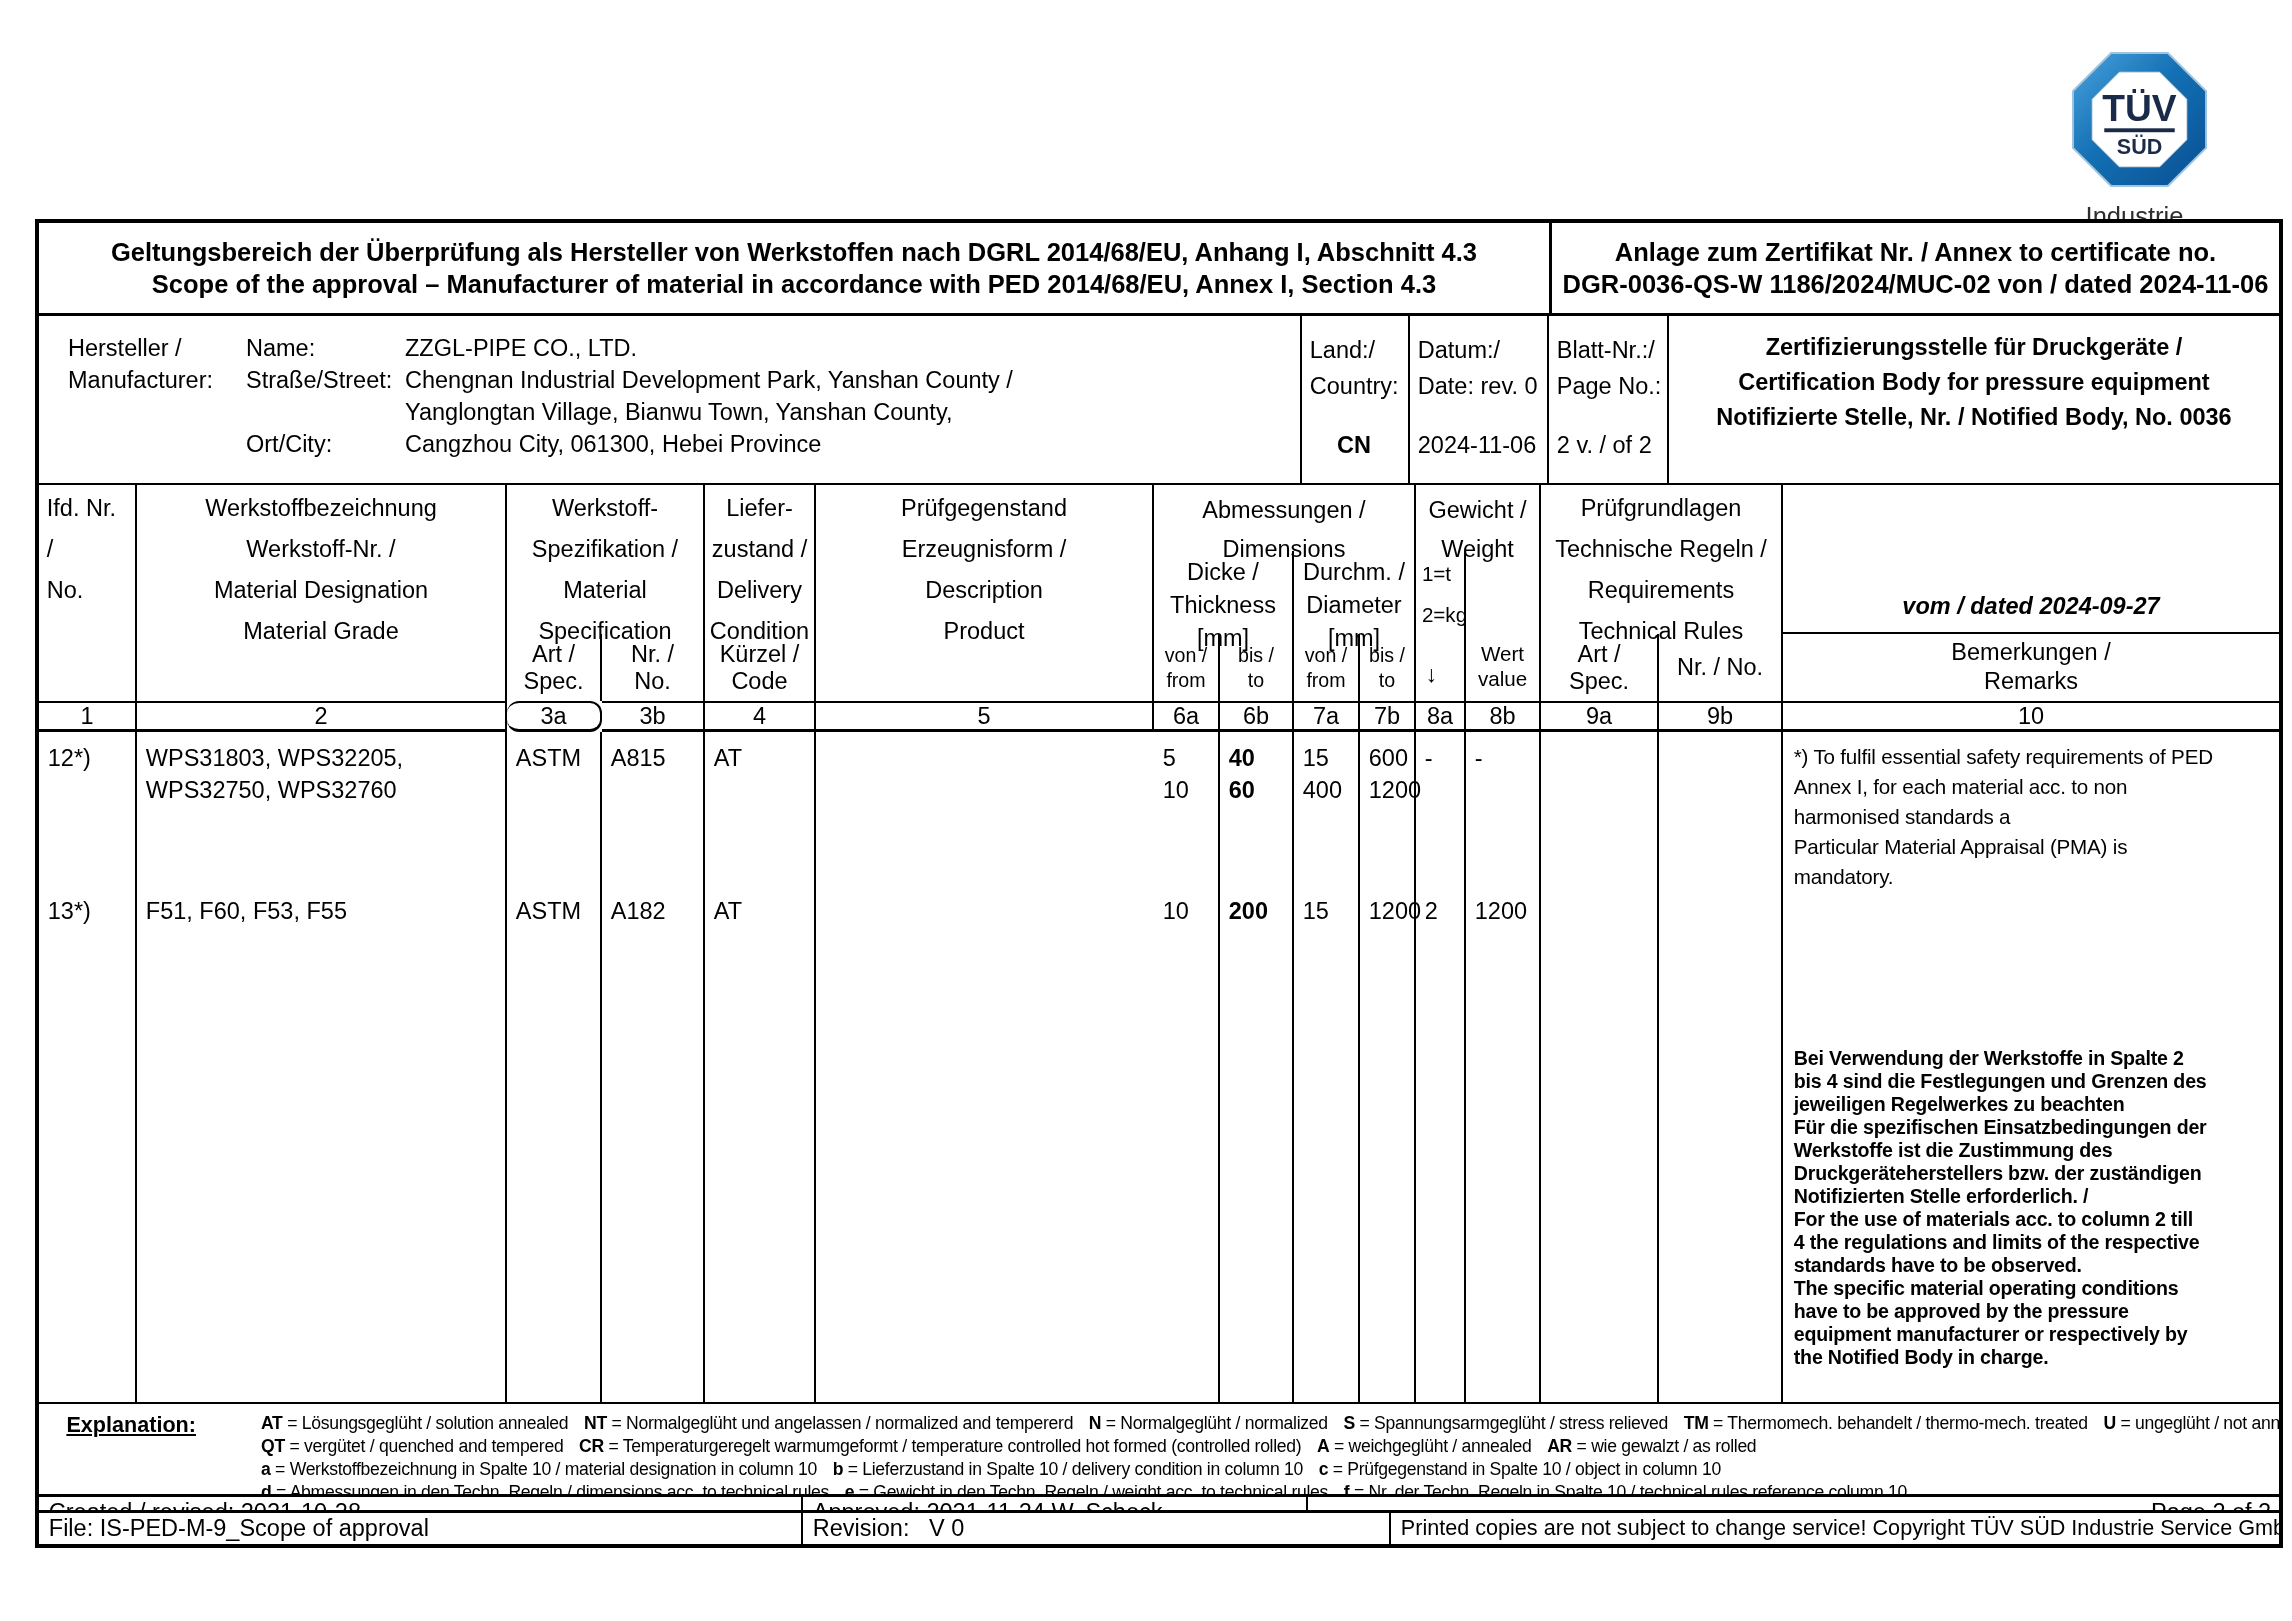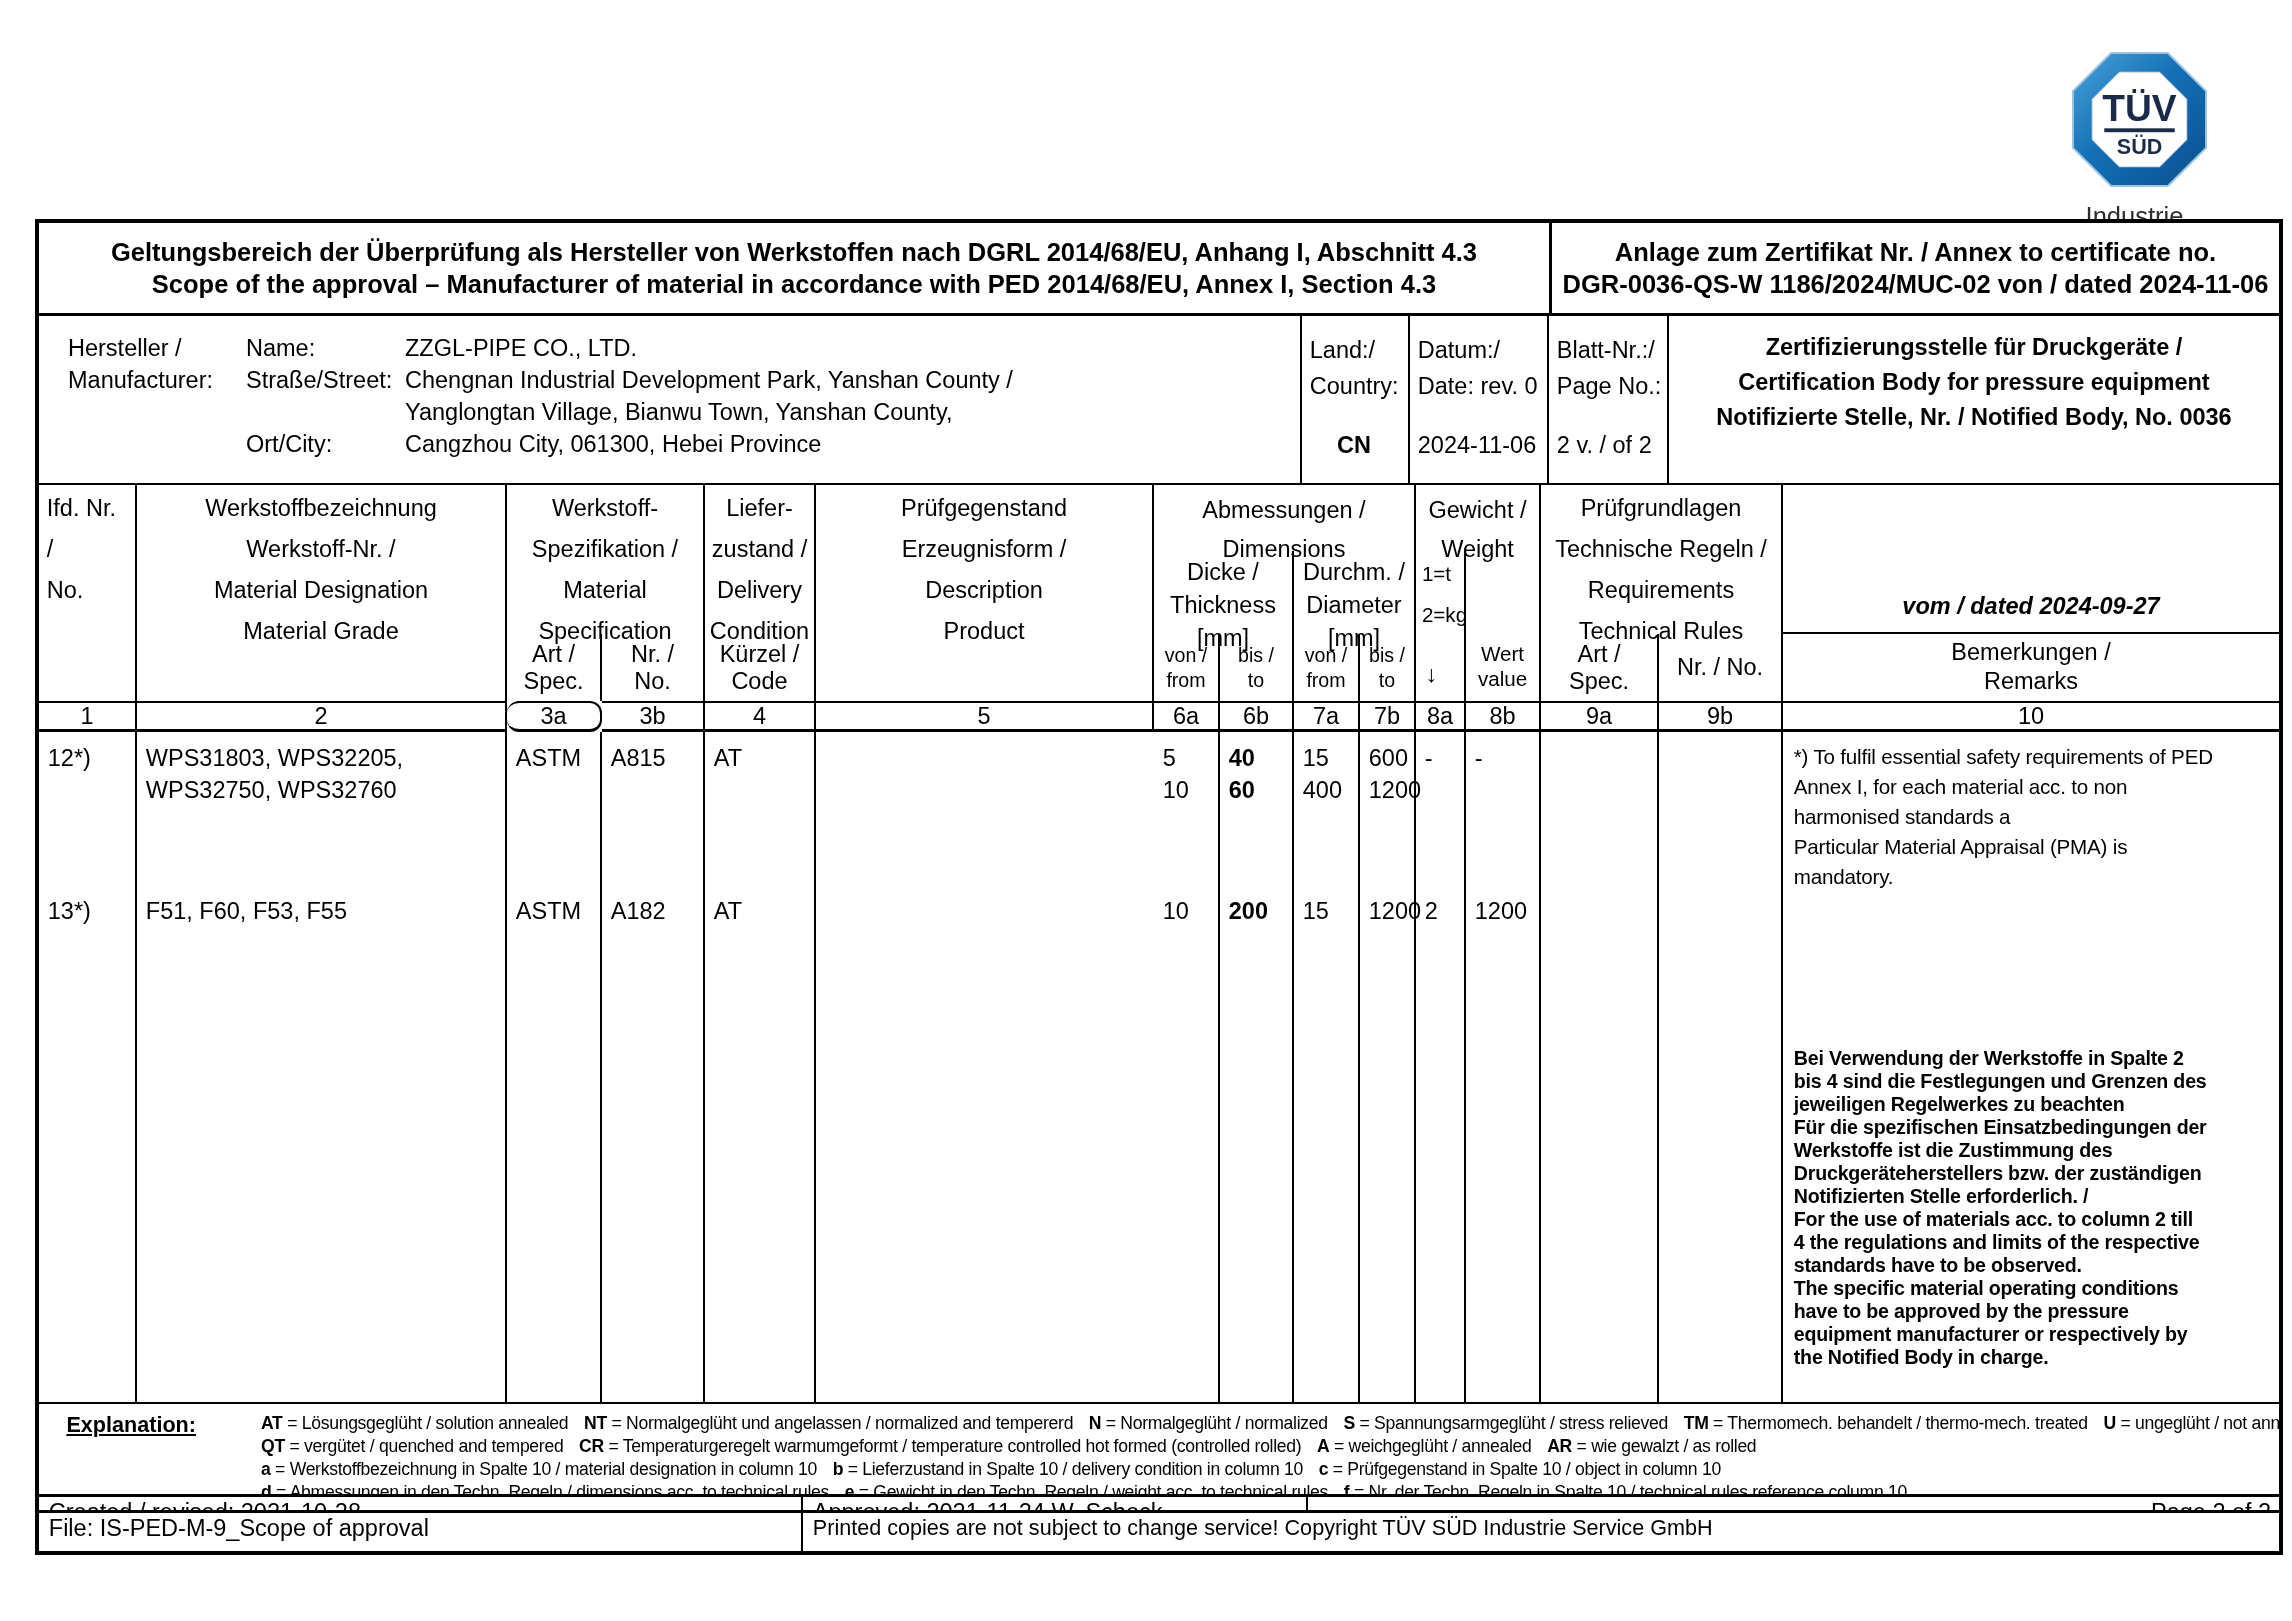--- a/index.html
+++ b/index.html
@@ -58,21 +58,21 @@
   .exp-row { display:flex; height:93px; border-bottom:3.9px solid #000; }
   .exp-label { width:222px; padding:7.8px 0 0 27.4px; font-weight:bold; font-size:21.6px; text-decoration:underline; }
   .exp-lines { flex:1; padding-top:7.8px; overflow:hidden; }
   .exp-line { white-space:nowrap; font-size:17.6px; line-height:23px; letter-spacing:-0.3px; }
   .exp-line b { font-weight:bold; }
   .exp-term { margin-right:15.7px; }
 
   
   .foot-row { display:flex; font-size:23.5px; }
   .foot-row1 { height:16px; border-bottom:3.9px solid #000; }
-  .foot-row2 { height:38px; }
+  .foot-row2 { height:31px; }
   .f-cell { padding:2px 7.8px 0 9.8px; overflow:hidden; white-space:pre; }
   .f-b { border-right:2px solid #000; }
   .f1a { width:764px; } .f1b { width:505px; } .f1c { flex:1; text-align:right; padding-right:7.8px; }
   .f2a { width:764px; } .f2b { width:588px; } .f2c { flex:1; font-size:21.6px; }
 </style>
 </head>
 <body>
 <div class="page">
 
   <div class="logo-wrap">
@@ -308,18 +308,19 @@
         </div>
     </div>
 
     <div class="foot-row foot-row1">
       <div class="f-cell f-b f1a">Created / revised: 2021-10-28</div>
       <div class="f-cell f-b f1b">Approved: 2021-11-24 W. Schock</div>
       <div class="f-cell f1c">Page 2 of 2</div>
     </div>
     <div class="foot-row foot-row2">
       <div class="f-cell f-b f2a">File: IS-PED-M-9_Scope of approval</div>
+      <div class="f-cell f-b f2b">Revision:   V 0</div>
       <div class="f-cell f2c">Printed copies are not subject to change service! Copyright TÜV SÜD Industrie Service GmbH</div>
     </div>
 
   </div>
 </div>
 
 
 </body></html>

